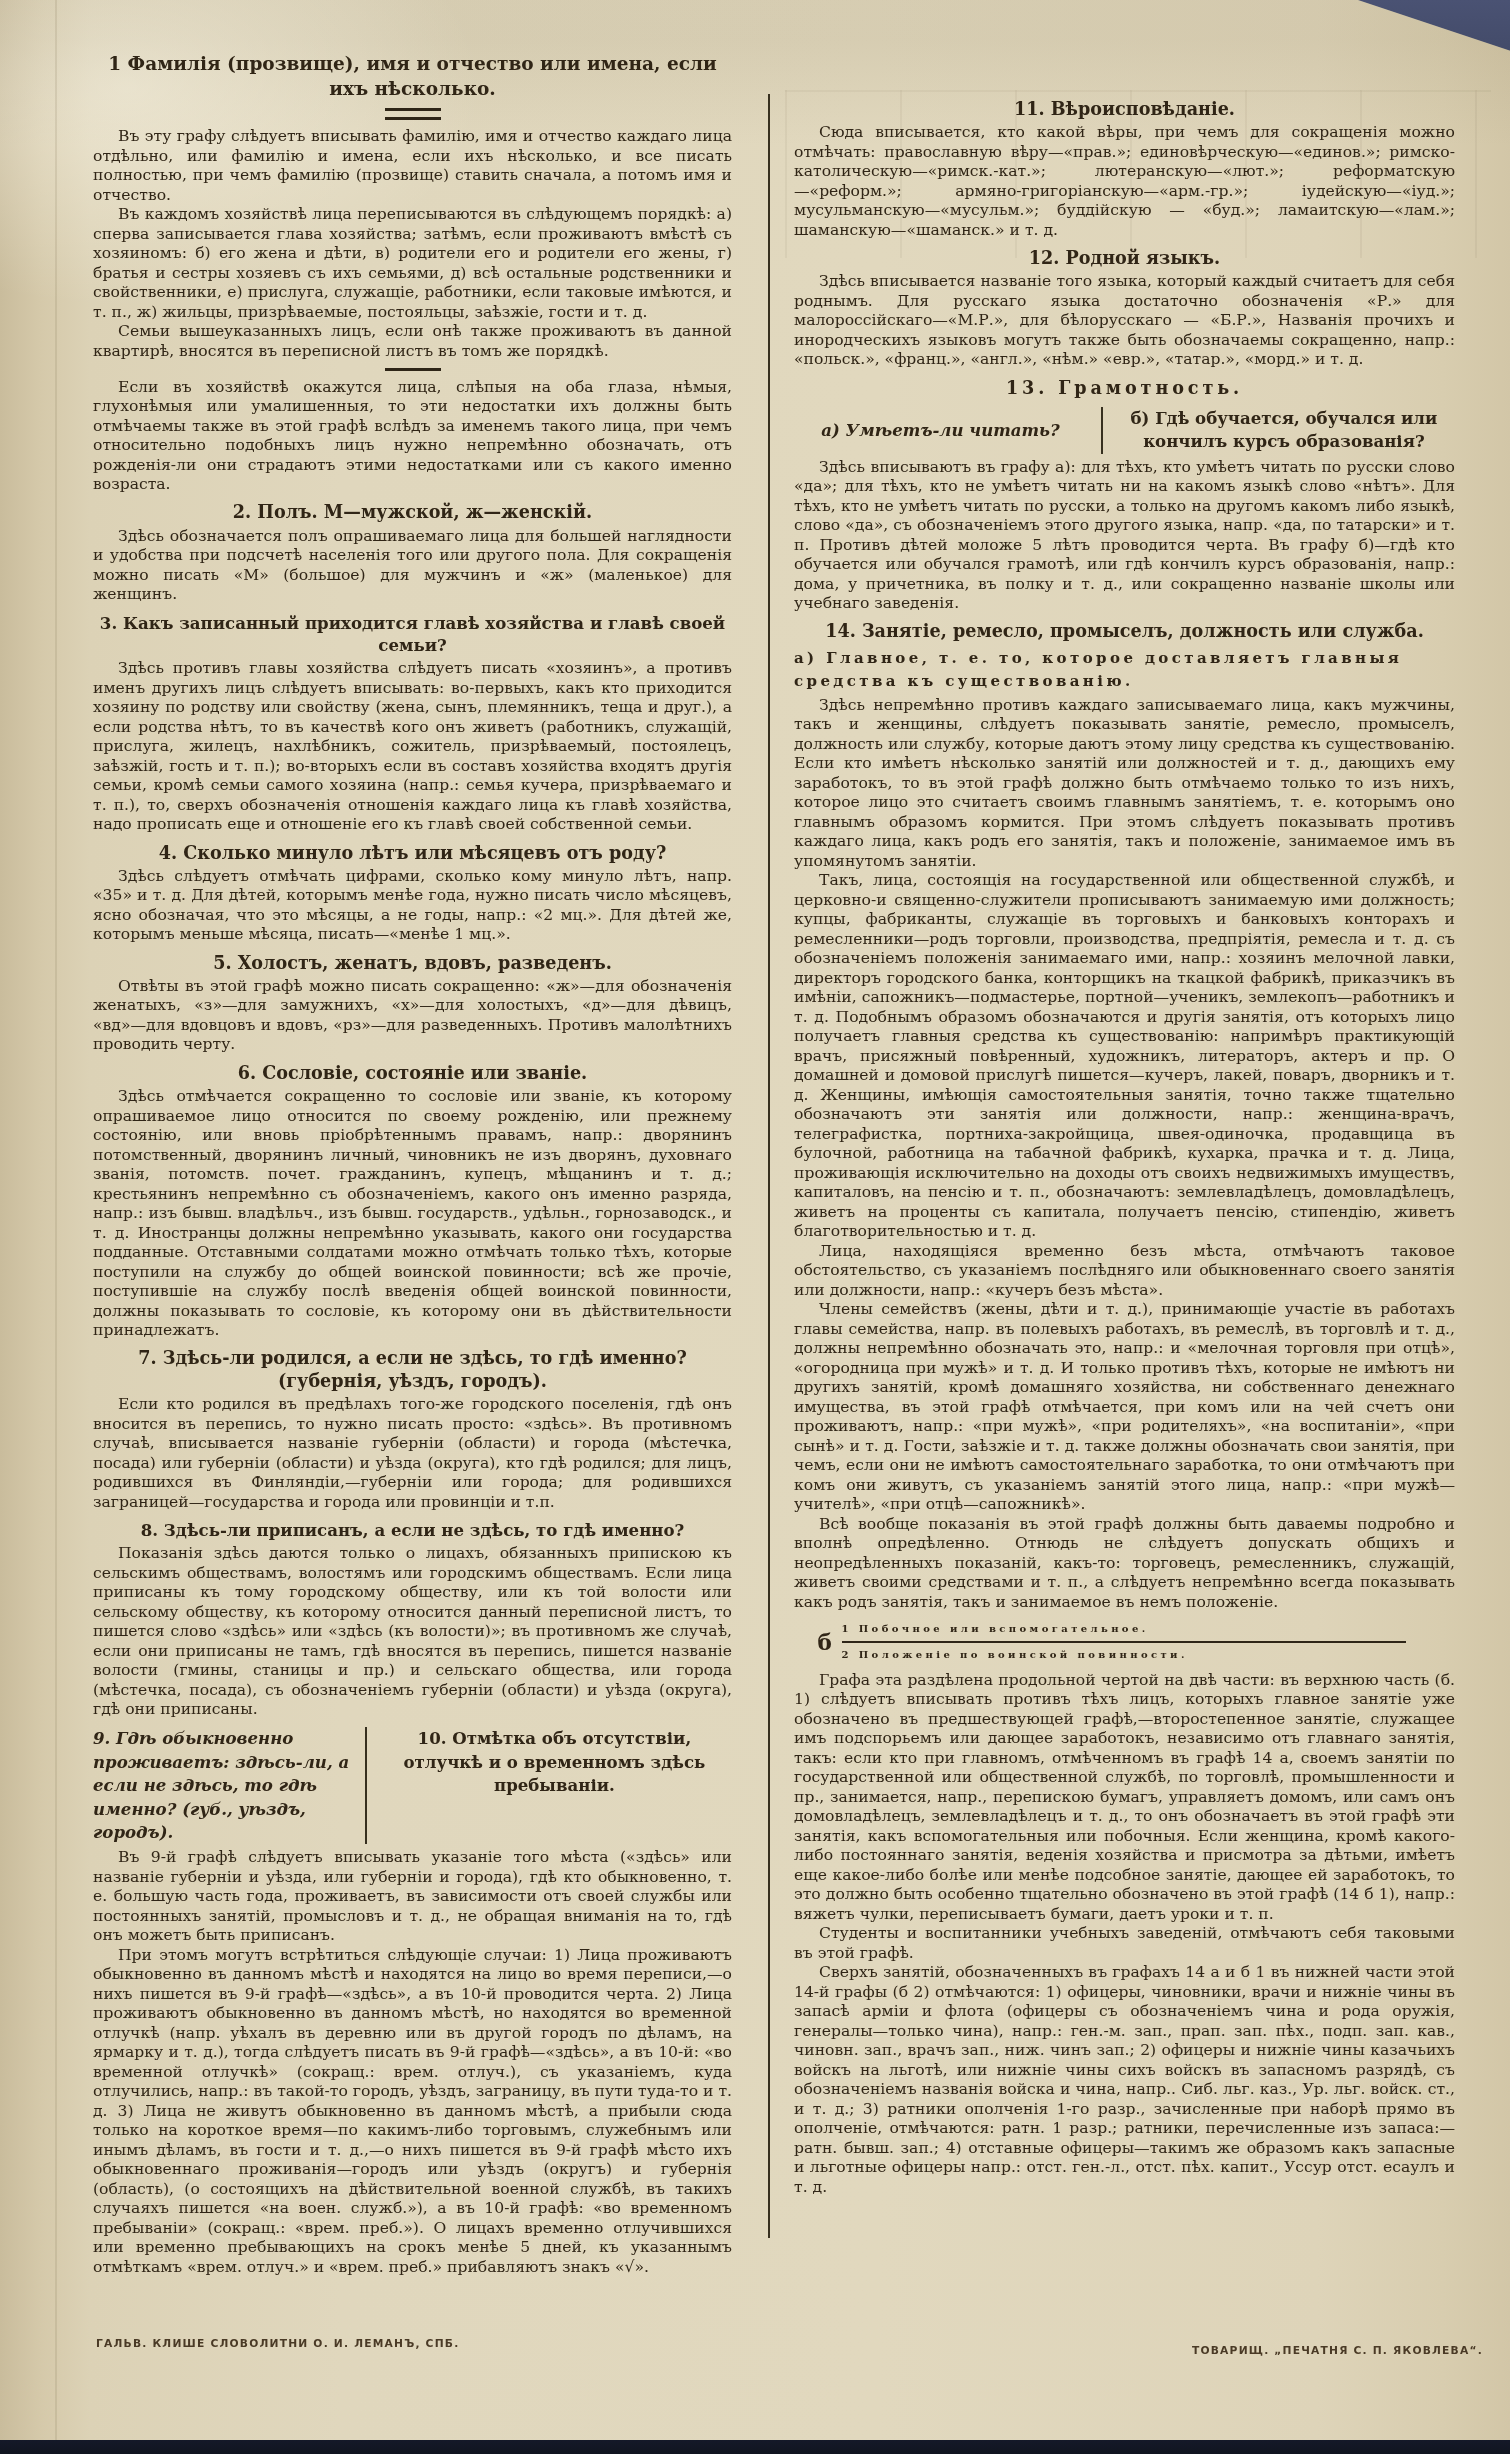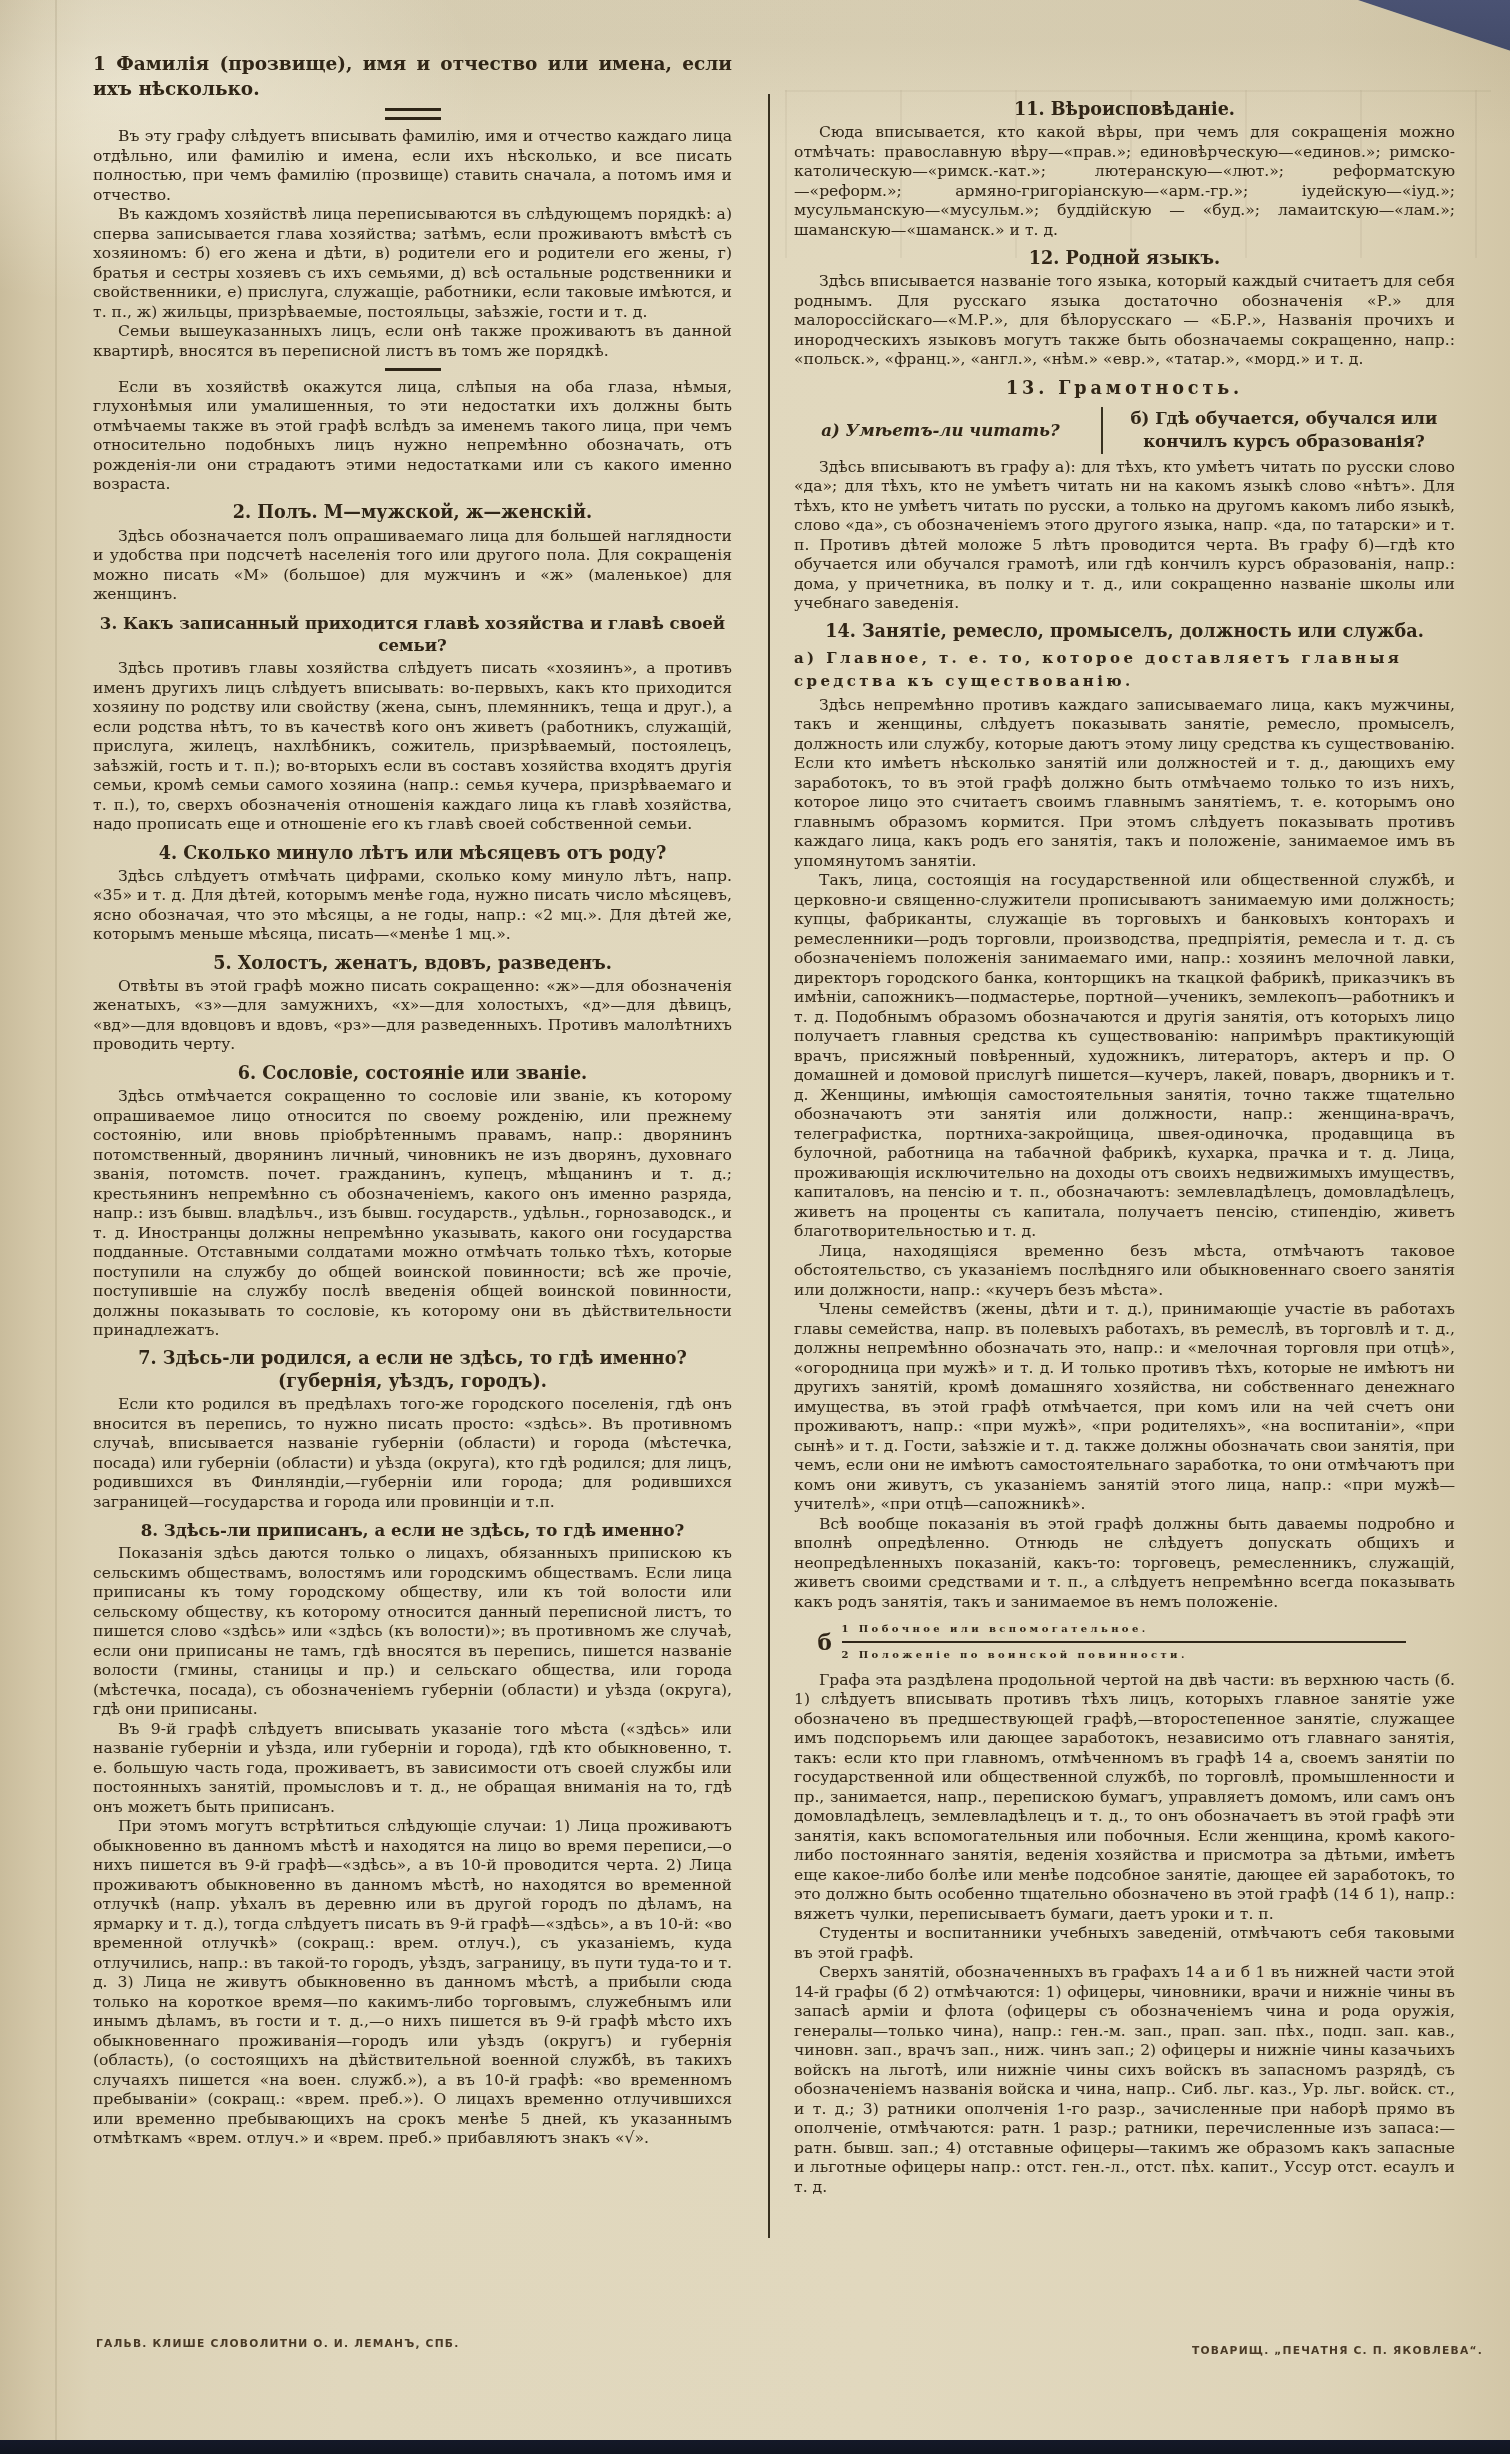--- a/index.html
+++ b/index.html
@@ -29,21 +29,21 @@
       repeating-linear-gradient(90deg, rgba(92,76,50,0.14) 0 2px, rgba(92,76,50,0) 2px 115px),
       linear-gradient(180deg, rgba(92,76,50,0.12) 0 2px, rgba(92,76,50,0) 2px);
   }
   .column-divider{position:absolute;left:768px;top:94px;width:2px;height:2144px;background:#37301f;}
   .col{position:absolute;text-align:justify;font-size:15.6px;line-height:19.5px;}
   .col-left{left:93px;top:49px;width:639px;}
   .col-right{left:794px;top:84px;width:661px;}
   p.body{margin:0;text-indent:25px;}
   .sec-h{font-weight:bold;text-align:center;font-size:17.6px;line-height:22.4px;margin:6.8px 0 2.9px;text-indent:0;}
   .sec-h.tight{font-size:16.6px;}
-  .page-title{font-weight:bold;font-size:18.5px;line-height:25px;margin:2px 0 0;}
+  .page-title{font-weight:bold;text-align:center;font-size:18.5px;line-height:25px;margin:2px 0 0;}
   .note-title{font-weight:bold;text-align:center;font-size:17.6px;line-height:24.4px;margin:0;}
   .short-rule{width:56px;height:2.9px;background:#2e2517;margin:6.8px auto;}
   .split-heads{display:flex;margin:7.8px 0 3.9px;}
   .split-heads .cell{font-weight:bold;font-size:16.6px;line-height:23.4px;text-align:center;}
   .split-heads .cell.a{width:258px;padding-right:14px;text-align:left;font-style:italic;}
   .split-heads .cell.b{flex:1;border-left:2px solid #37301f;padding-left:9.8px;}
   .split-heads.s13 .cell.a{width:293px;text-align:center;display:flex;align-items:center;justify-content:center;}
   .spaced{letter-spacing:3.4px;font-weight:bold;font-size:15px;line-height:23.4px;text-align:left;margin:3.9px 0 2px;text-indent:0;}
   .b-block{display:flex;align-items:center;margin:5.9px 0 3.9px;}
   .b-block .b-label{font-size:21.5px;font-weight:bold;padding:0 9.8px 0 23.4px;}
@@ -87,20 +87,24 @@
 
     <div class="sec-h">6. Сословіе, состояніе или званіе.</div>
     <p class="body">Здѣсь отмѣчается сокращенно то сословіе или званіе, къ которому опрашиваемое лицо относится по своему рожденію, или прежнему состоянію, или вновь пріобрѣтеннымъ правамъ, напр.: дворянинъ потомственный, дворянинъ личный, чиновникъ не изъ дворянъ, духовнаго званія, потомств. почет. гражданинъ, купецъ, мѣщанинъ и т. д.; крестьянинъ непремѣнно съ обозначеніемъ, какого онъ именно разряда, напр.: изъ бывш. владѣльч., изъ бывш. государств., удѣльн., горнозаводск., и т. д. Иностранцы должны непремѣнно указывать, какого они государства подданные. Отставными солдатами можно отмѣчать только тѣхъ, которые поступили на службу до общей воинской повинности; всѣ же прочіе, поступившіе на службу послѣ введенія общей воинской повинности, должны показывать то сословіе, къ которому они въ дѣйствительности принадлежатъ.</p>
 
     <div class="sec-h">7. Здѣсь-ли родился, а если не здѣсь, то гдѣ именно? (губернія, уѣздъ, городъ).</div>
     <p class="body">Если кто родился въ предѣлахъ того-же городского поселенія, гдѣ онъ вносится въ перепись, то нужно писать просто: «здѣсь». Въ противномъ случаѣ, вписывается названіе губерніи (области) и города (мѣстечка, посада) или губерніи (области) и уѣзда (округа), кто гдѣ родился; для лицъ, родившихся въ Финляндіи,—губерніи или города; для родившихся заграницей—государства и города или провинціи и т.п.</p>
 
     <div class="sec-h tight">8. Здѣсь-ли приписанъ, а если не здѣсь, то гдѣ именно?</div>
     <p class="body">Показанія здѣсь даются только о лицахъ, обязанныхъ припискою къ сельскимъ обществамъ, волостямъ или городскимъ обществамъ. Если лица приписаны къ тому городскому обществу, или къ той волости или сельскому обществу, къ которому относится данный переписной листъ, то пишется слово «здѣсь» или «здѣсь (къ волости)»; въ противномъ же случаѣ, если они приписаны не тамъ, гдѣ вносятся въ перепись, пишется названіе волости (гмины, станицы и пр.) и сельскаго общества, или города (мѣстечка, посада), съ обозначеніемъ губерніи (области) и уѣзда (округа), гдѣ они приписаны.</p>
 
+    <div class="split-heads">
+      <div class="cell a">9. Гдѣ обыкновенно проживаетъ: здѣсь-ли, а если не здѣсь, то гдѣ именно? (губ., уѣздъ, городъ).</div>
+      <div class="cell b">10. Отмѣтка объ отсутствіи, отлучкѣ и о временномъ здѣсь пребываніи.</div>
+    </div>
     <p class="body">Въ 9-й графѣ слѣдуетъ вписывать указаніе того мѣста («здѣсь» или названіе губерніи и уѣзда, или губерніи и города), гдѣ кто обыкновенно, т. е. большую часть года, проживаетъ, въ зависимости отъ своей службы или постоянныхъ занятій, промысловъ и т. д., не обращая вниманія на то, гдѣ онъ можетъ быть приписанъ.</p>
     <p class="body">При этомъ могутъ встрѣтиться слѣдующіе случаи: 1) Лица проживаютъ обыкновенно въ данномъ мѣстѣ и находятся на лицо во время переписи,—о нихъ пишется въ 9-й графѣ—«здѣсь», а въ 10-й проводится черта. 2) Лица проживаютъ обыкновенно въ данномъ мѣстѣ, но находятся во временной отлучкѣ (напр. уѣхалъ въ деревню или въ другой городъ по дѣламъ, на ярмарку и т. д.), тогда слѣдуетъ писать въ 9-й графѣ—«здѣсь», а въ 10-й: «во временной отлучкѣ» (сокращ.: врем. отлуч.), съ указаніемъ, куда отлучились, напр.: въ такой-то городъ, уѣздъ, заграницу, въ пути туда-то и т. д. 3) Лица не живутъ обыкновенно въ данномъ мѣстѣ, а прибыли сюда только на короткое время—по какимъ-либо торговымъ, служебнымъ или инымъ дѣламъ, въ гости и т. д.,—о нихъ пишется въ 9-й графѣ мѣсто ихъ обыкновеннаго проживанія—городъ или уѣздъ (округъ) и губернія (область), (о состоящихъ на дѣйствительной военной службѣ, въ такихъ случаяхъ пишется «на воен. служб.»), а въ 10-й графѣ: «во временномъ пребываніи» (сокращ.: «врем. преб.»). О лицахъ временно отлучившихся или временно пребывающихъ на срокъ менѣе 5 дней, къ указаннымъ отмѣткамъ «врем. отлуч.» и «врем. преб.» прибавляютъ знакъ «√».</p>
   </div>
 
   <div class="col col-right">
     <div class="sec-h" style="margin-top:14px;">11. Вѣроисповѣданіе.</div>
     <p class="body">Сюда вписывается, кто какой вѣры, при чемъ для сокращенія можно отмѣчать: православную вѣру—«прав.»; единовѣрческую—«единов.»; римско-католическую—«римск.-кат.»; лютеранскую—«лют.»; реформатскую—«реформ.»; армяно-григоріанскую—«арм.-гр.»; іудейскую—«іуд.»; мусульманскую—«мусульм.»; буддійскую — «буд.»; ламаитскую—«лам.»; шаманскую—«шаманск.» и т. д.</p>
 
     <div class="sec-h">12. Родной языкъ.</div>
     <p class="body">Здѣсь вписывается названіе того языка, который каждый считаетъ для себя роднымъ. Для русскаго языка достаточно обозначенія «Р.» для малороссійскаго—«М.Р.», для бѣлорусскаго — «Б.Р.», Названія прочихъ и инородческихъ языковъ могутъ также быть обозначаемы сокращенно, напр.: «польск.», «франц.», «англ.», «нѣм.» «евр.», «татар.», «морд.» и т. д.</p>

